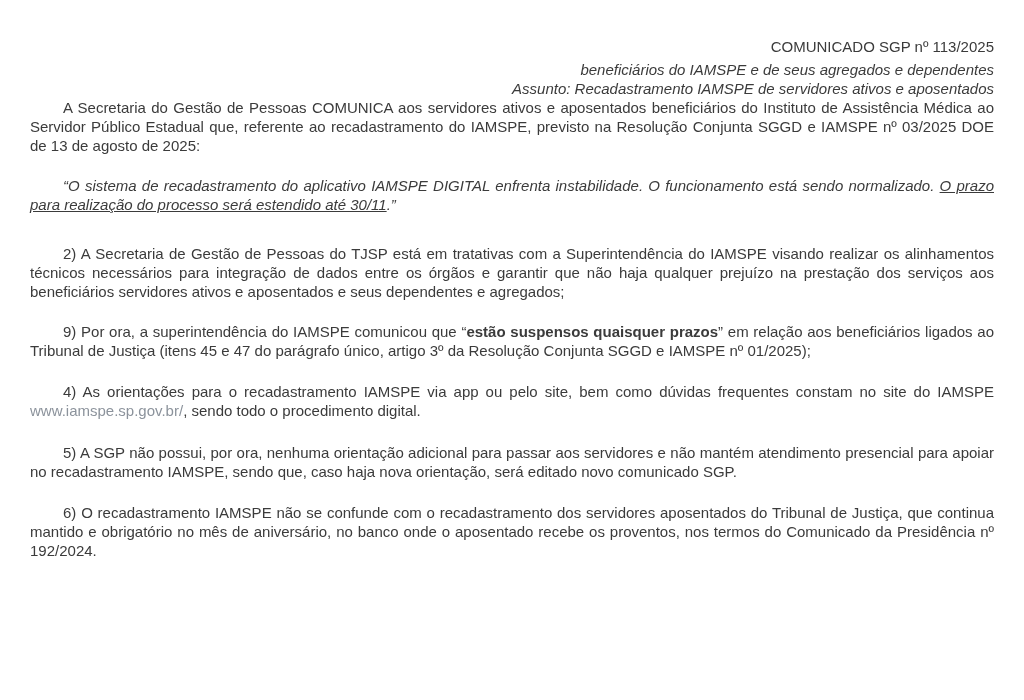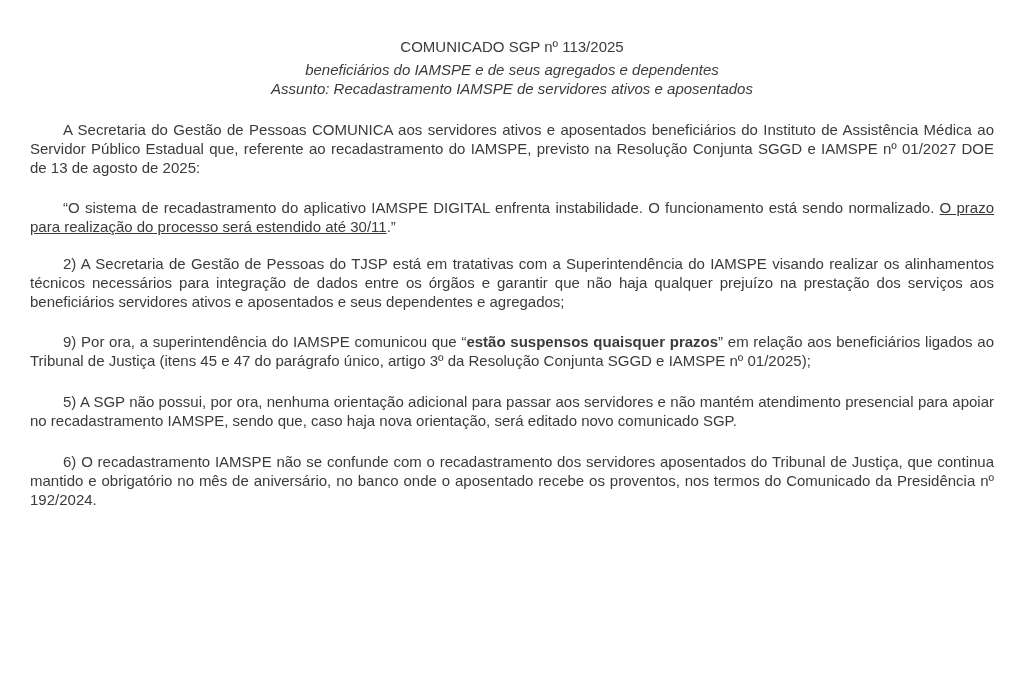--- a/index.html
+++ b/index.html
@@ -17,39 +17,38 @@
     color: #3b3b3b;
   }
   .page {
     box-sizing: border-box;
     width: 1024px;
     height: 700px;
     padding: 37px 30px 0 30px;
     background: #ffffff;
   }
   .doc-header {
-    text-align: center;
-    margin-bottom: 22px;
+    text-align: right;
   }
   .doc-title {
     font-size: 15px;
     font-weight: 400;
     margin: 0 0 4px 0;
   }
   .doc-subject {
     font-style: italic;
     margin: 0;
   }
   .para {
     margin: 0 0 21px 0;
     text-indent: 33px;
     text-align: justify;
   }
   .para.item-1   { margin-bottom: 16px; }
-  .para.quote    { margin-bottom: 18px; }
+  .para.quote    { margin-bottom: 30px; font-style: italic; }
   .para.item-2   { }
   .para.item-3   { margin-bottom: 22px; }
   .para.item-4   { margin-bottom: 23px; }
   .para.item-5   { margin-bottom: 22px; }
   .para.item-6   { margin-bottom: 4px; }
   .underline {
     text-decoration: underline;
   }
   .bold {
     font-weight: 700;
@@ -64,27 +63,28 @@
 <body>
 
 <div class="page">
 
   <header class="doc-header">
     <h1 class="doc-title">COMUNICADO SGP nº 113/2025</h1>
     <p class="doc-subject">beneficiários do IAMSPE e de seus agregados e dependentes</p>
     <p class="doc-subject">Assunto: Recadastramento IAMSPE de servidores ativos e aposentados</p>
   </header>
 
-  <p class="para intro">A Secretaria do Gestão de Pessoas COMUNICA aos servidores ativos e aposentados beneficiários do Instituto de Assistência Médica ao Servidor Público Estadual que, referente ao recadastramento do IAMSPE, previsto na Resolução Conjunta SGGD e IAMSPE nº 01/2027 DOE de 13 de agosto de 2025:</p>
+  <p class="para intro">A Secretaria do Gestão de Pessoas COMUNICA aos servidores ativos e aposentados beneficiários do Instituto de Assistência Médica ao Servidor Público Estadual que, referente ao recadastramento do IAMSPE, previsto na Resolução Conjunta SGGD e IAMSPE nº 03/2025 DOE de 13 de agosto de 2025:</p>
 
 
   <p class="para quote"><span>“O sistema de recadastramento do aplicativo IAMSPE DIGITAL enfrenta instabilidade. O funcionamento está sendo normalizado. </span><span class="underline">O prazo para realização do processo será estendido até 30/11</span><span>.”</span></p>
 
   <p class="para item-2">2) A Secretaria de Gestão de Pessoas do TJSP está em tratativas com a Superintendência do IAMSPE visando realizar os alinhamentos técnicos necessários para integração de dados entre os órgãos e garantir que não haja qualquer prejuízo na prestação dos serviços aos beneficiários servidores ativos e aposentados e seus dependentes e agregados;</p>
 
   <p class="para item-3"><span>9) Por ora, a superintendência do IAMSPE comunicou que “</span><span class="bold">estão suspensos quaisquer prazos</span><span>” em relação aos beneficiários ligados ao Tribunal de Justiça (itens 45 e 47 do parágrafo único, artigo 3º da Resolução Conjunta SGGD e IAMSPE nº 01/2025);</span></p>
 
+  <p class="para item-4"><span>4) As orientações para o recadastramento IAMSPE via app ou pelo site, bem como dúvidas frequentes constam no site do IAMSPE </span><a class="link">www.iamspe.sp.gov.br/</a><span>, sendo todo o procedimento digital.</span></p>
 
   <p class="para item-5">5) A SGP não possui, por ora, nenhuma orientação adicional para passar aos servidores e não mantém atendimento presencial para apoiar no recadastramento IAMSPE, sendo que, caso haja nova orientação, será editado novo comunicado SGP.</p>
 
   <p class="para item-6">6) O recadastramento IAMSPE não se confunde com o recadastramento dos servidores aposentados do Tribunal de Justiça, que continua mantido e obrigatório no mês de aniversário, no banco onde o aposentado recebe os proventos, nos termos do Comunicado da Presidência nº 192/2024.</p>
 
 </div>
 
 </body></html>

